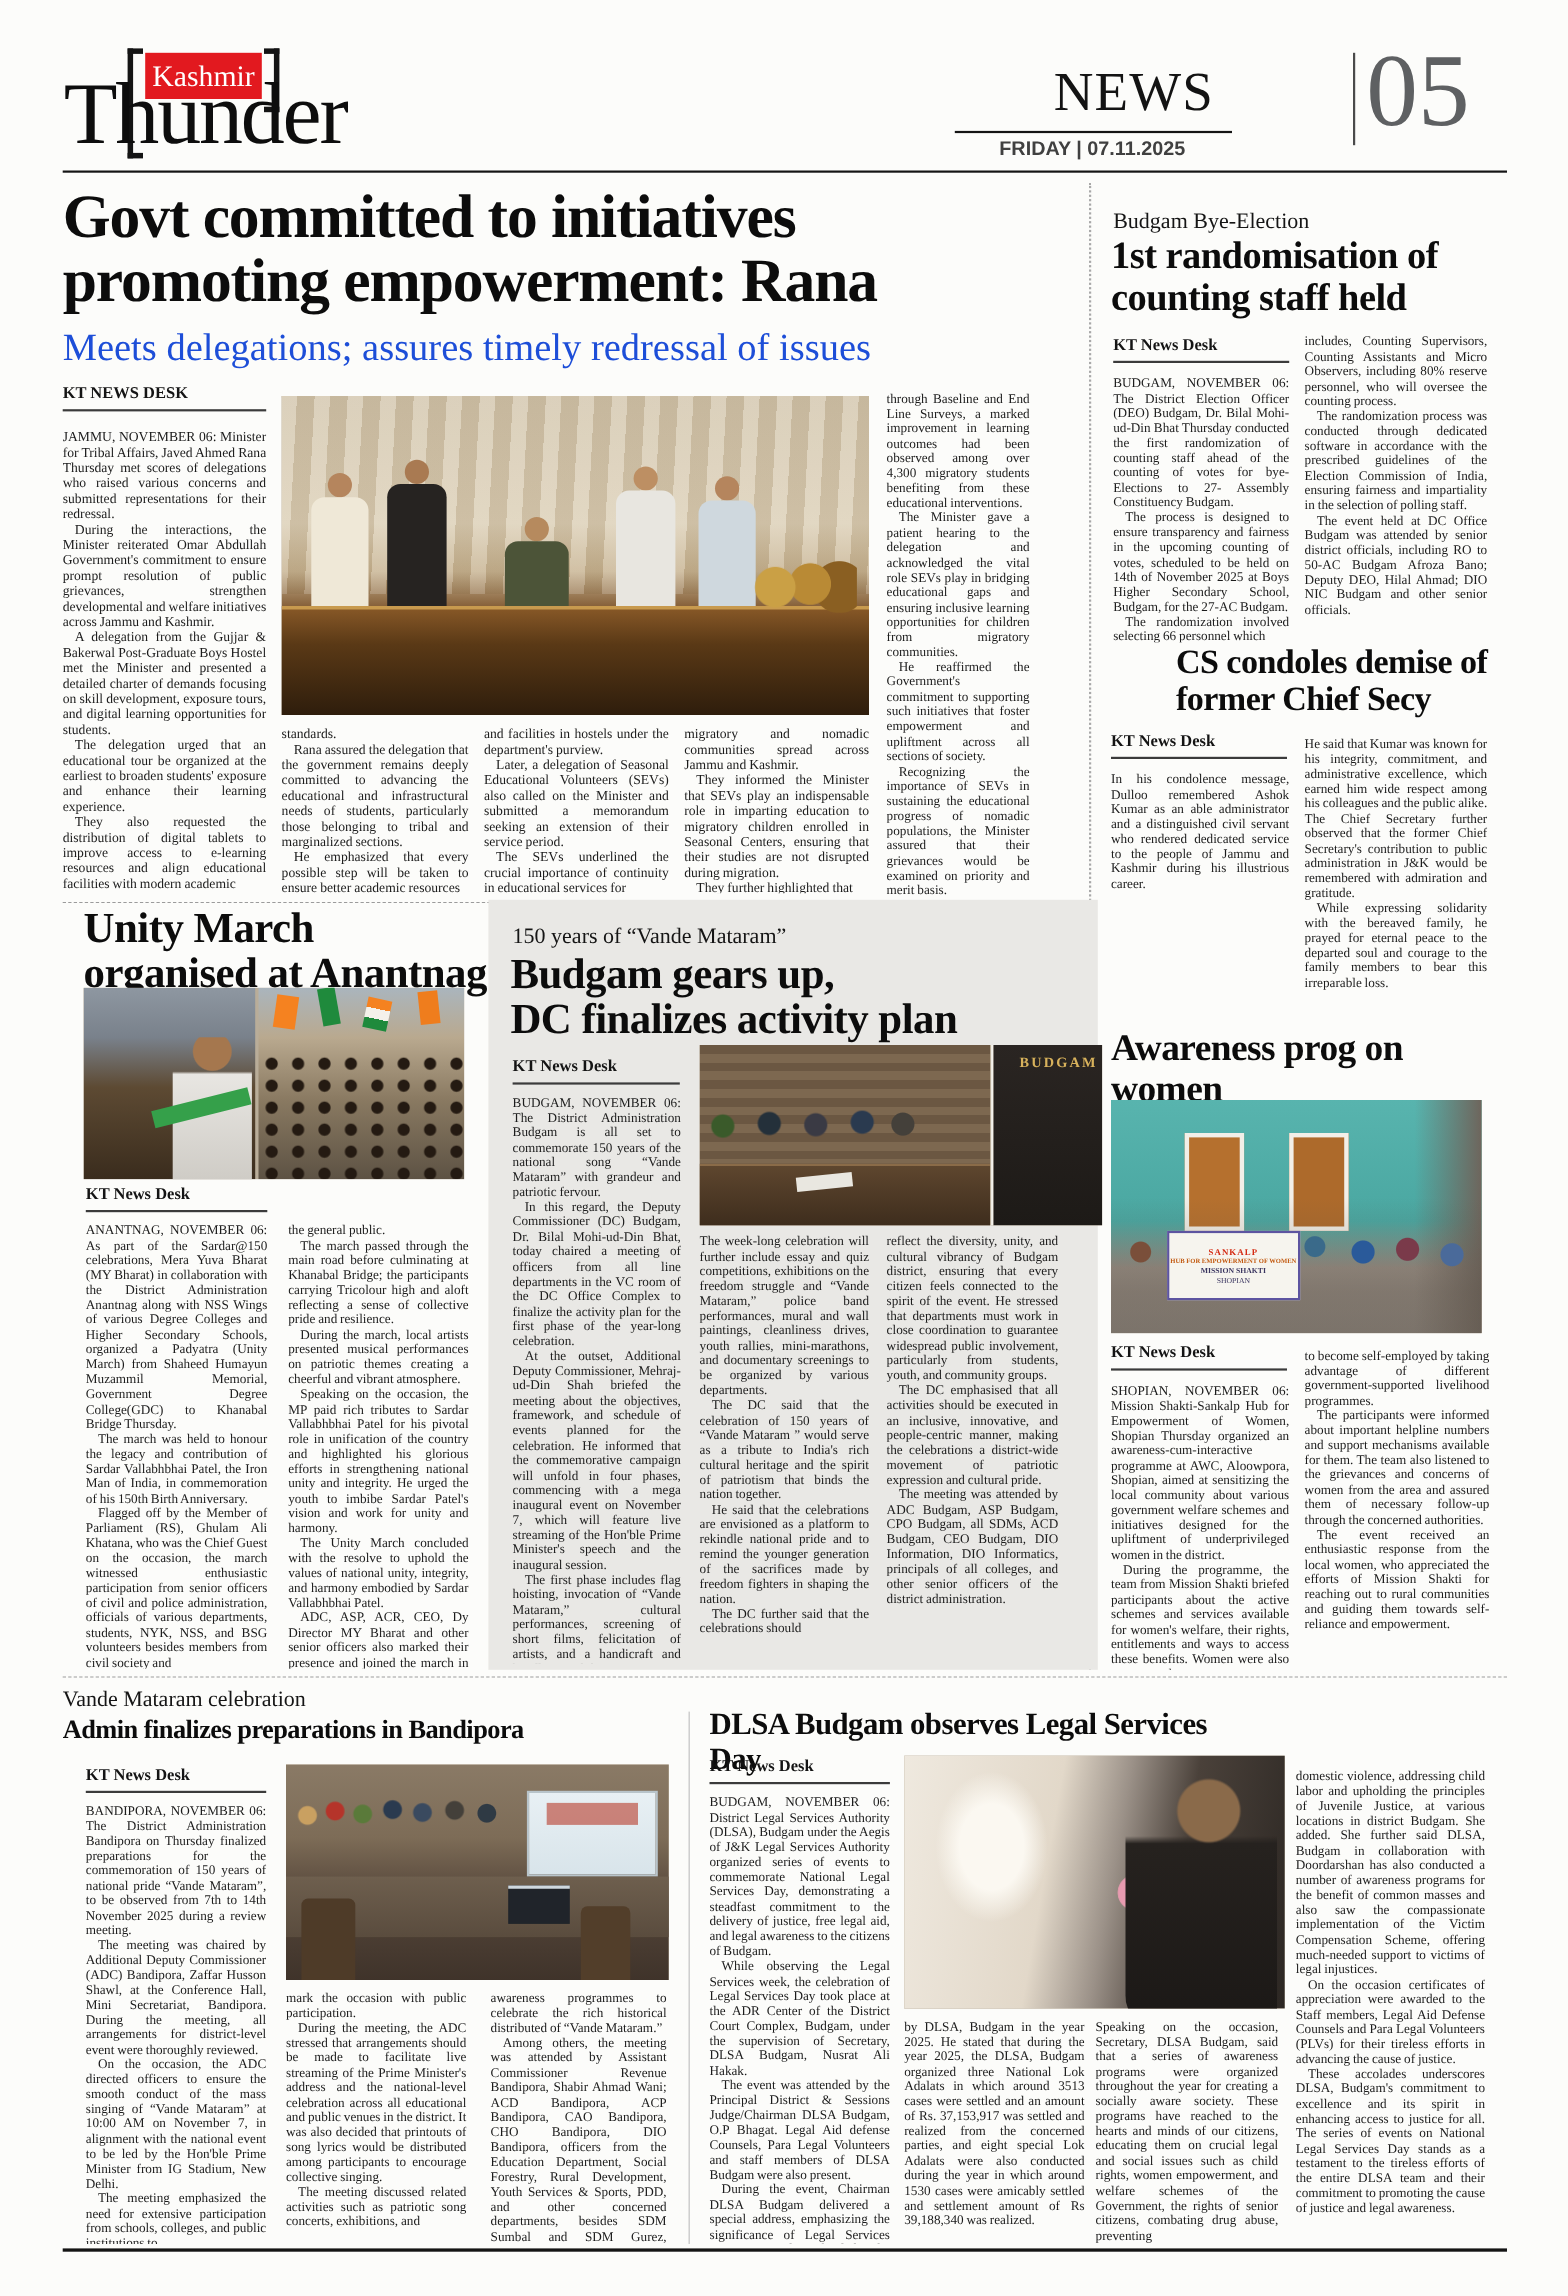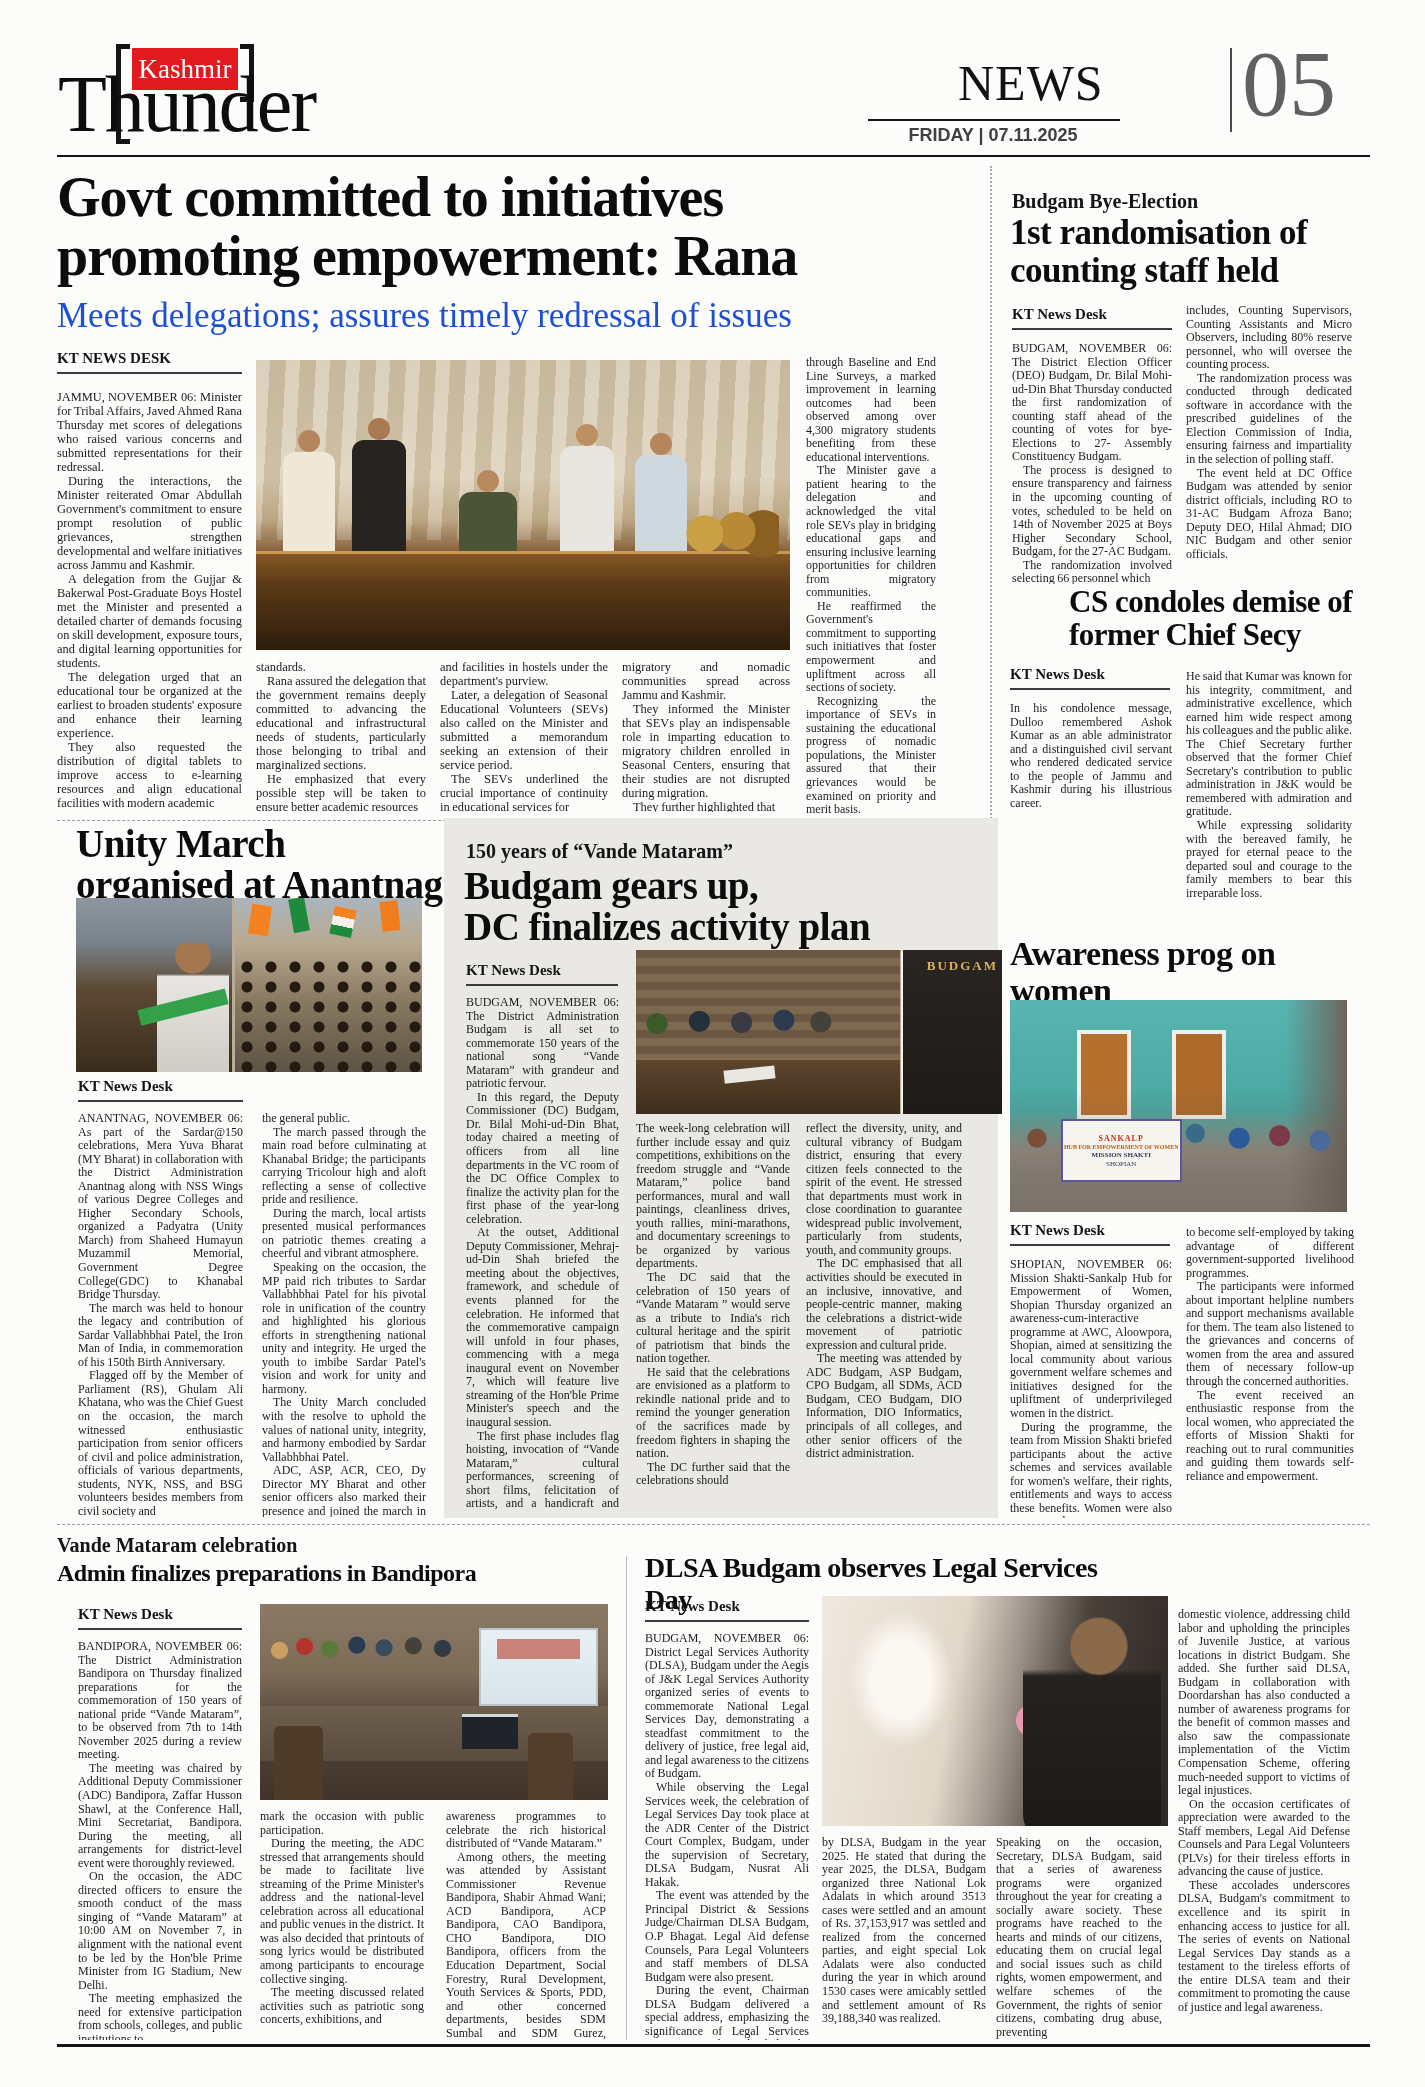--- a/index.html
+++ b/index.html
@@ -13,21 +13,21 @@
   .bracket.l{border-right:none}
   .bracket.r{border-left:none}
   .section-title{font-size:50px;letter-spacing:1px;color:#131313;line-height:1}
   .issue-date{font-family:"Liberation Sans",sans-serif;font-weight:bold;font-size:18px;color:#404040;text-align:center}
   .page-number{font-size:94px;line-height:1;color:#5e6062}
   .rule{background:#141414}
   .dashed-h{border-top:1px dashed #9b9b9b}
   .dotted-v{border-left:2px dotted #a8a8a8}
   .solid-v{border-left:1px solid #bdbdbd}
   .hl{font-weight:bold;color:#0c0c0c;letter-spacing:-.5px}
-  .kicker{font-size:20px;font-weight:700;color:#151515}
+  .kicker{font-size:20px;font-weight:400;color:#151515}
   .byline{font-size:15px;font-weight:bold;border-bottom:2px solid #3b3b3b;padding-bottom:5px;color:#141414}
   .col{font-size:12px;line-height:1.13;text-align:justify;overflow:hidden;hyphens:auto;-webkit-hyphens:auto;word-spacing:-.4px}
   .col p{text-indent:11px}
   .col p:first-child{text-indent:0}
   .graybox{background:#e9e8e5}
   
   .photo{position:absolute;overflow:hidden;background:#b9ad99}
   .layer{position:absolute;inset:0}
   .person{position:absolute}
   .person .head{width:22px;height:22px;border-radius:50%;background:#b5855d;margin:0 auto}
@@ -133,21 +133,21 @@
     </div>
     <div class="abs byline" style="left:1012px;top:306px;width:160px">KT News Desk</div>
     <div class="abs col" style="left:1012px;top:342px;width:160px;height:242px">
         <p>BUDGAM, NOVEMBER 06: The District Election Officer (DEO) Budgam, Dr. Bilal Mohi-ud-Din Bhat Thursday conducted the first randomization of counting staff ahead of the counting of votes for bye-Elections to 27- Assembly Constituency Budgam.</p>
         <p>The process is designed to ensure transparency and fairness in the upcoming counting of votes, scheduled to be held on 14th of November 2025 at Boys Higher Secondary School, Budgam, for the 27-AC Budgam.</p>
         <p>The randomization involved selecting 66 personnel which</p>
       </div>
     <div class="abs col" style="left:1186px;top:304px;width:166px;height:280px">
         <p>includes, Counting Supervisors, Counting Assistants and Micro Observers, including 80% reserve personnel, who will oversee the counting process.</p>
         <p>The randomization process was conducted through dedicated software in accordance with the prescribed guidelines of the Election Commission of India, ensuring fairness and impartiality in the selection of polling staff.</p>
-        <p>The event held at DC Office Budgam was attended by senior district officials, including RO to 31-AC Budgam Afroza Bano; Deputy DEO, Hilal Ahmad; DIO NIC Budgam and other senior officials.</p>
+        <p>The event held at DC Office Budgam was attended by senior district officials, including RO to 50-AC Budgam Afroza Bano; Deputy DEO, Hilal Ahmad; DIO NIC Budgam and other senior officials.</p>
       </div>
   </section>
 
   <section>
     <div class="abs hl" style="left:1069px;top:586px;width:368px;font-size:31px;line-height:1.06">
       <span>CS condoles demise of</span><br>
       <span>former Chief Secy</span>
     </div>
     <div class="abs byline" style="left:1010px;top:666px;width:160px">KT News Desk</div>
     <div class="abs col" style="left:1010px;top:702px;width:162px;height:216px">

